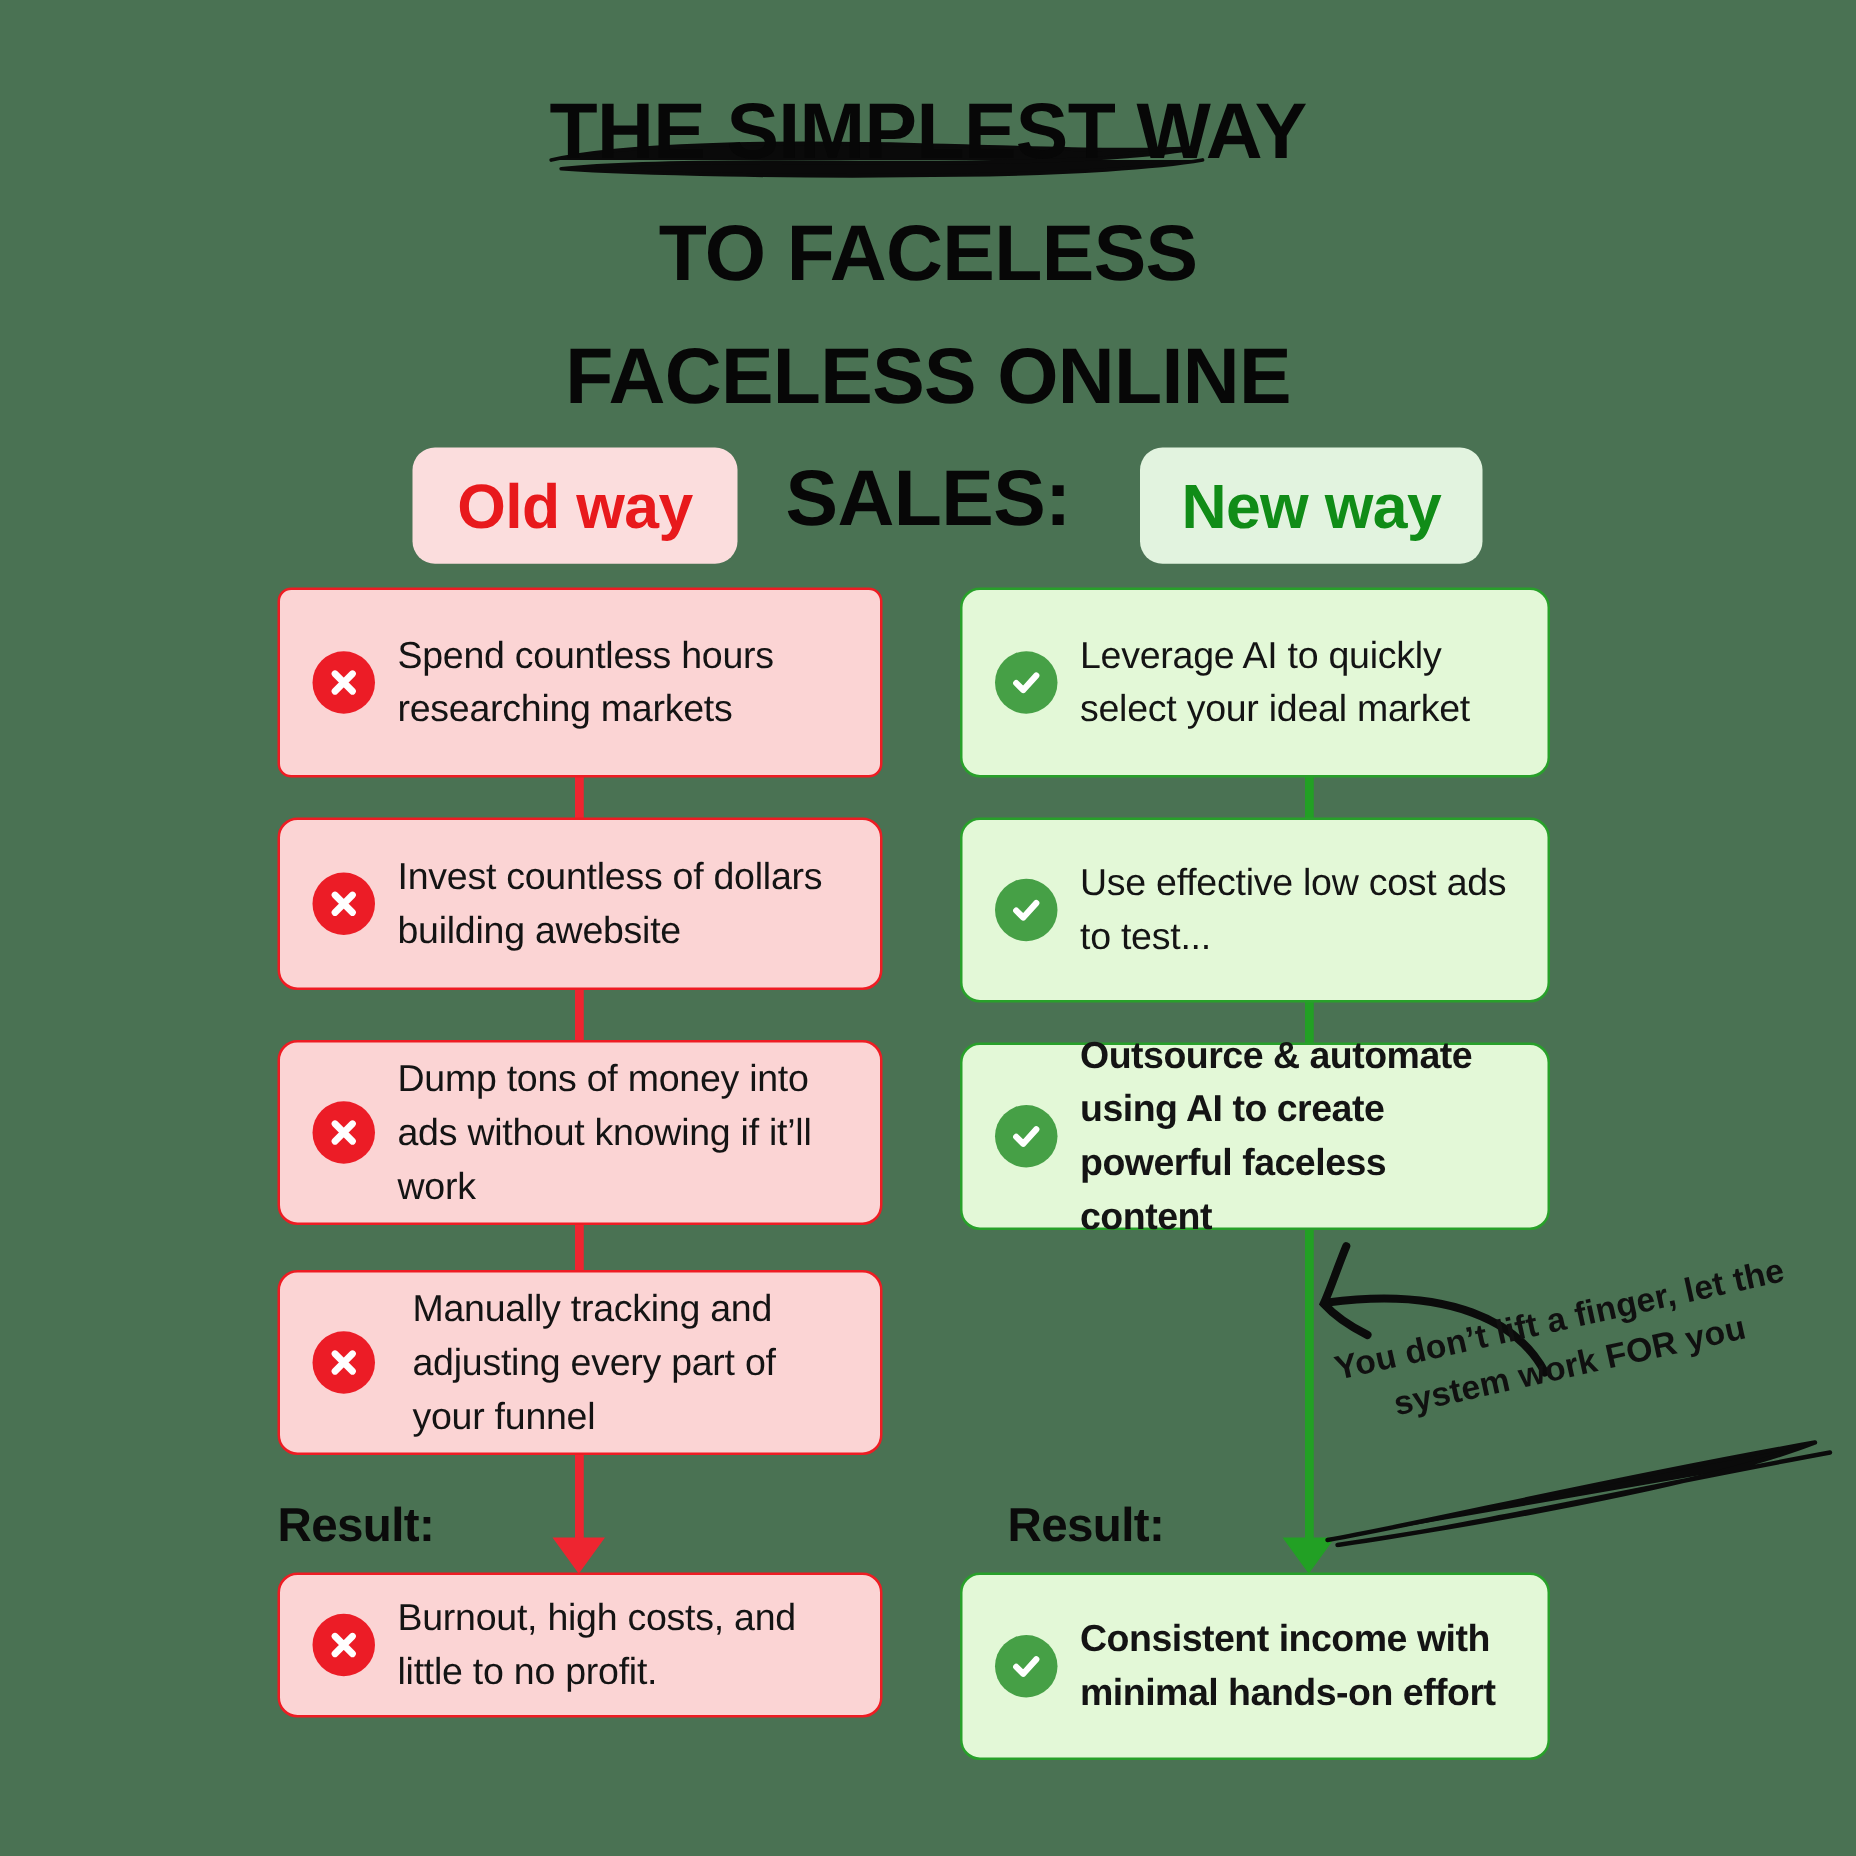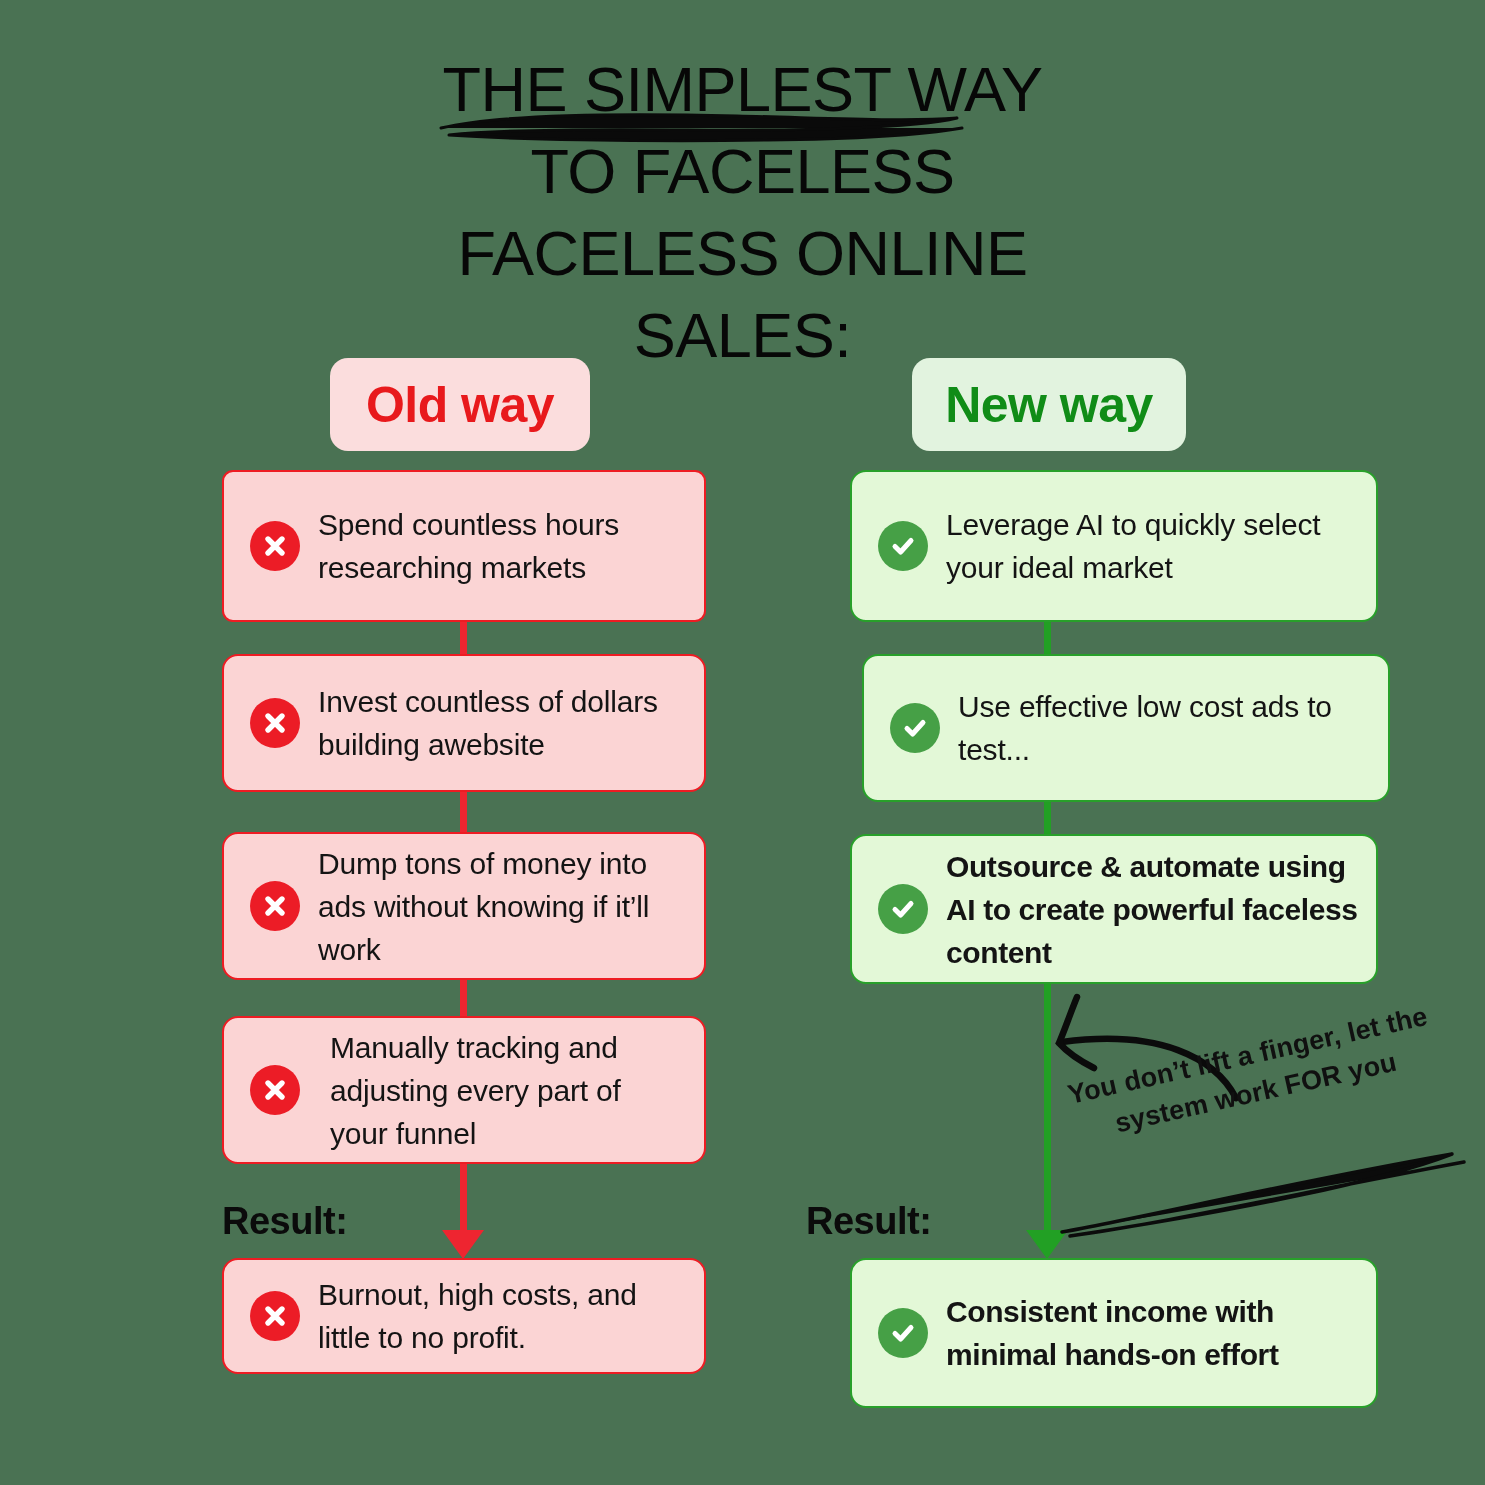--- a/index.html
+++ b/index.html
@@ -24,26 +24,27 @@
   .title-block {
     position: absolute;
     left: 0;
     top: 48px;
     width: 1485px;
     text-align: center;
     pointer-events: none;
   }
   .title-line {
     font-family: "Liberation Sans", sans-serif;
-    font-weight: 400;
+    font-weight: 700;
     font-size: 63px;
     line-height: 82px;
     letter-spacing: -0.5px;
     color: #070707;
     text-align: center;
+    margin-top: 16px;
   }
   .title-line-1 { position: relative; z-index: 2; }
   .title-underline {
     position: absolute;
     left: 437px;
     top: 104px;
     width: 530px;
     height: 42px;
     z-index: 1;
     pointer-events: none;
@@ -90,22 +91,22 @@
   }
   .card.red {
     background: #FBD4D4;
     border: 2px solid #EE1C23;
     left: 222px;
     width: 484px;
   }
   .card.green {
     background: #E3F8D7;
     border: 2px solid #28A02A;
-    left: 850px;
-    width: 528px;
+    left: 768px;
+    width: 472px;
   }
   .badge {
     flex: 0 0 auto;
     width: 50px;
     height: 50px;
     border-radius: 50%;
     display: flex;
     align-items: center;
     justify-content: center;
     margin-right: 18px;
@@ -276,21 +277,21 @@
 
   <div class="card green" style="top:470px;height:152px;">
     <span class="badge ck">
       <svg width="30" height="30" viewBox="0 0 30 30">
         <path d="M7 15.5 L12.6 21 L23 9.5" stroke="#ffffff" stroke-width="5" fill="none" stroke-linecap="round" stroke-linejoin="round"></path>
       </svg>
     </span>
     <span class="card-text">Leverage AI to quickly select your ideal market</span>
   </div>
 
-  <div class="card green" style="top:654px;height:148px;margin-left:12px;">
+  <div class="card green" style="top:654px;height:148px;">
     <span class="badge ck">
       <svg width="30" height="30" viewBox="0 0 30 30">
         <path d="M7 15.5 L12.6 21 L23 9.5" stroke="#ffffff" stroke-width="5" fill="none" stroke-linecap="round" stroke-linejoin="round"></path>
       </svg>
     </span>
     <span class="card-text">Use effective low cost ads to test...</span>
   </div>
 
   <div class="card green" style="top:834px;height:150px;">
     <span class="badge ck">

